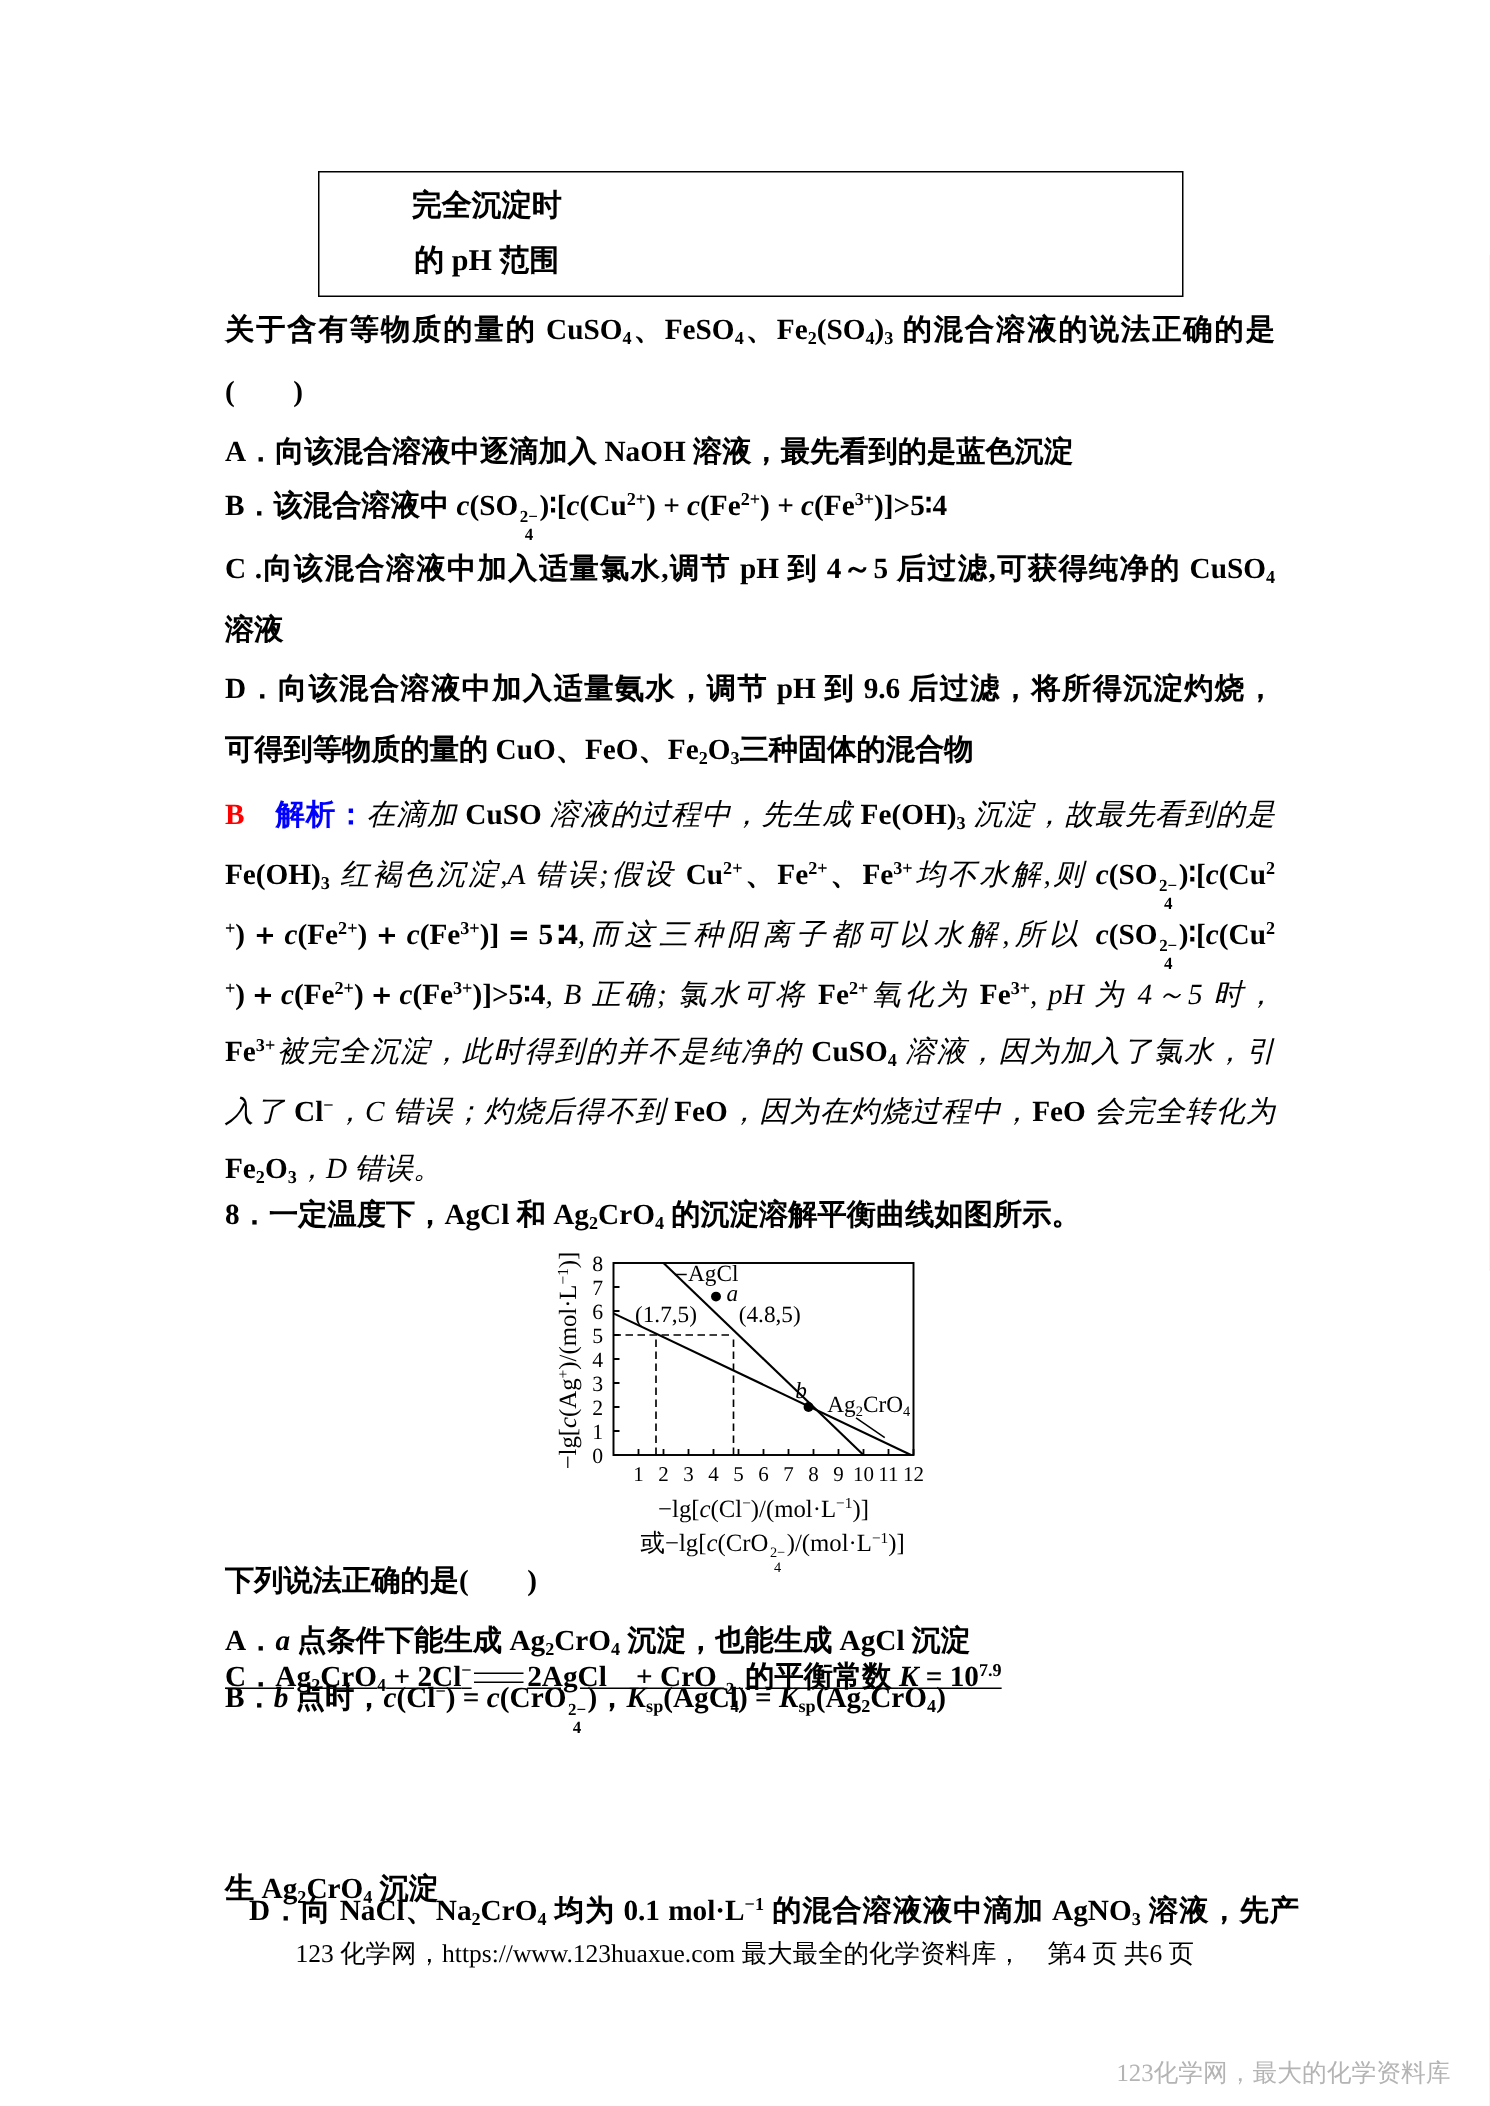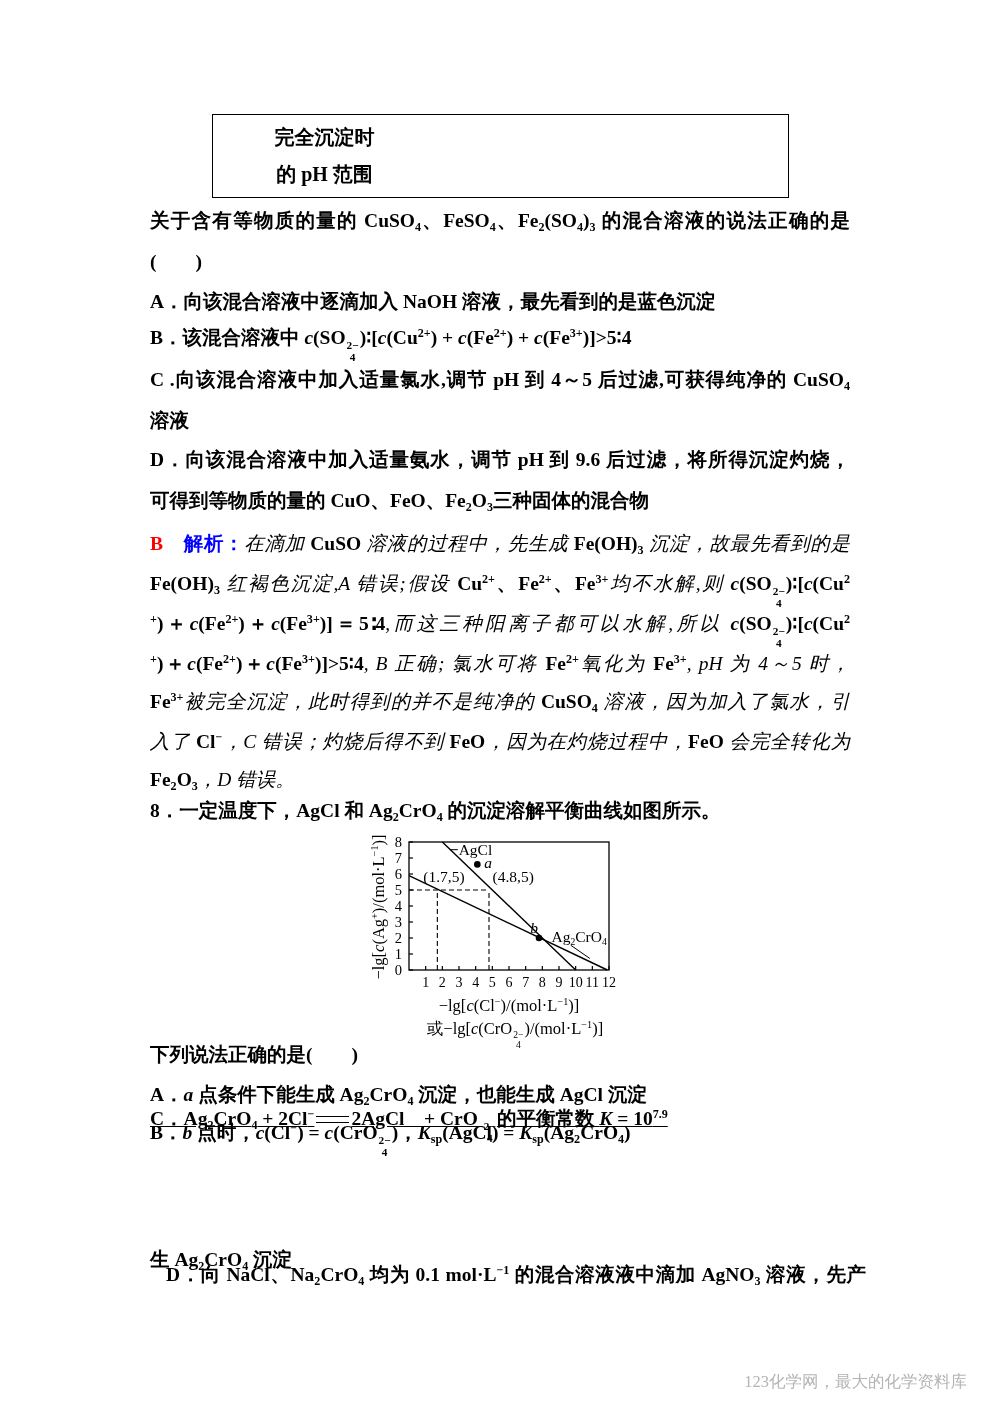--- a/index.html
+++ b/index.html
@@ -158,14 +158,15 @@
         <circle cx="184" cy="104" r="3.3" fill="#000"></circle>
       </svg>
       <div class="ann" style="left: 103.667px; top: 15.68px;">AgCl</div>
       <div class="ann" style="left: 129.333px; top: 29.12px;"><i>a</i></div>
       <div class="ann c" style="left: 89px; top: 42.88px;">(1.7,5)</div>
       <div class="ann c" style="left: 158.167px; top: 42.88px;">(4.8,5)</div>
       <div class="ann c" style="left: 179px; top: 94.08px;"><i>b</i></div>
       <div class="ann" style="left: 196.5px; top: 103.2px;">Ag<sub>2</sub>CrO<sub>4</sub></div>
     </div>
 
+  <div id="footer">123 化学网，https://www.123huaxue.com 最大最全的化学资料库，　第4 页 共6 页</div>
   <div id="watermark">123化学网，最大的化学资料库</div>
 </div>
 
 </body></html>

